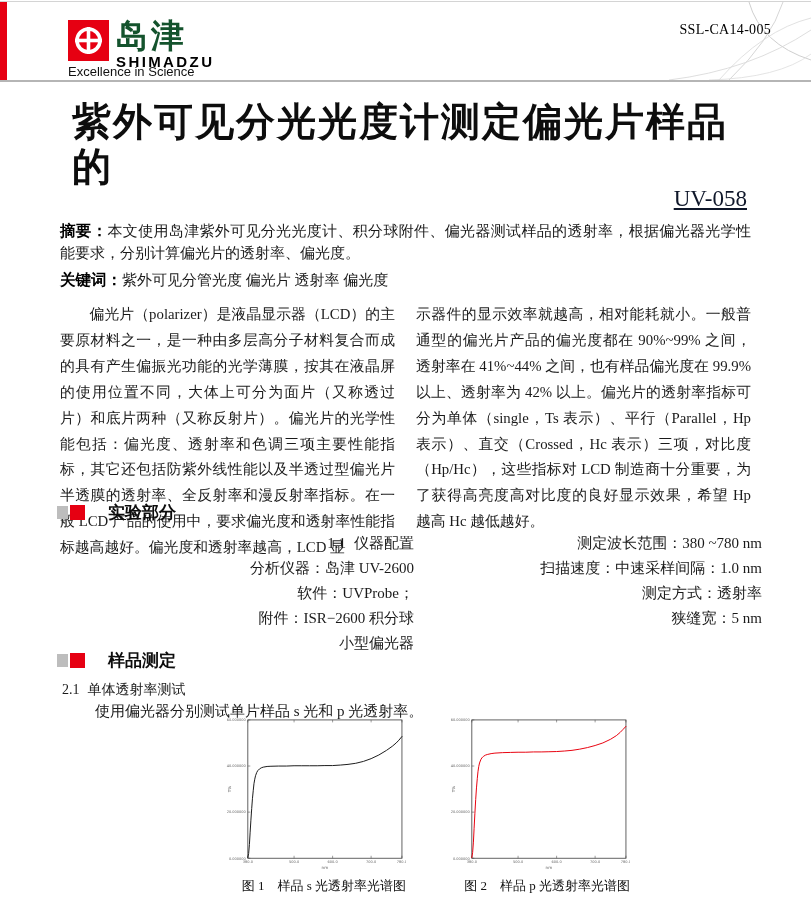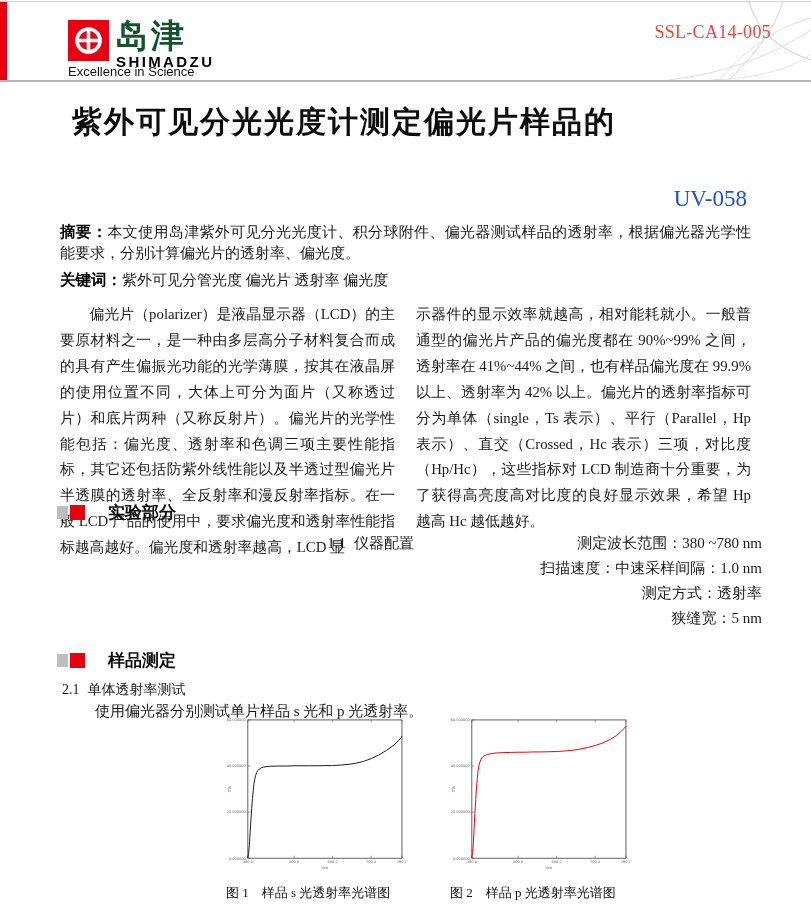--- a/index.html
+++ b/index.html
@@ -4,40 +4,40 @@
 <style>
   html,body{margin:0;padding:0;background:#fff;}
   .page{position:relative;width:811px;height:915px;background:#ffffff;overflow:hidden;
         font-family:"Liberation Serif","DejaVu Serif",serif;color:#1a1a1a;}
 
   
   .top-line{position:absolute;top:1px;left:0;width:811px;height:1px;background:#d4d4d4;}
   .red-bar{position:absolute;top:2px;left:0;width:7px;height:78px;background:#e60012;}
   .header-bottom-line{position:absolute;top:80px;left:0;width:811px;height:2px;background:#b5b5b5;}
   .curves{position:absolute;top:2px;right:0;width:200px;height:78px;}
-  .doc-number{position:absolute;top:22px;right:40px;font-size:18px;letter-spacing:.3px;color:#ef4444;}
+  .doc-number{position:absolute;top:22px;right:40px;font-size:14px;letter-spacing:.3px;color:#000000;}
   .logo{position:absolute;top:20px;left:68px;width:220px;height:62px;}
   .emblem{position:absolute;top:0;left:0;}
   .logo-cjk{position:absolute;left:47px;top:-6px;font-family:"Liberation Sans","DejaVu Sans",sans-serif;
             font-weight:bold;font-size:33px;letter-spacing:3px;color:#14532d;}
   .logo-latin{position:absolute;left:48px;top:33px;font-family:"Liberation Sans","DejaVu Sans",sans-serif;
               font-weight:bold;font-size:15px;letter-spacing:2.4px;color:#000;}
   .tagline{position:absolute;left:0;top:44px;font-family:"Liberation Sans","DejaVu Sans",sans-serif;
            font-size:13px;color:#111;}
 
   
   .doc-title{position:absolute;left:72px;top:99px;width:680px;
              font-family:"Liberation Sans","DejaVu Sans",sans-serif;font-weight:bold;
-             font-size:30px;line-height:45px;letter-spacing:2px;color:#0d0d0d;}
-  .app-code{position:absolute;top:186px;right:64px;font-size:23px;color:#1d4ed8;}
+             font-size:39px;line-height:45px;letter-spacing:2px;color:#0d0d0d;}
+  .app-code{position:absolute;top:186px;right:64px;font-size:23px;color:#0f172a;text-decoration:underline;}
 
   
   .abstract{position:absolute;left:60px;top:221px;width:691px;font-size:15px;line-height:21px;text-align:justify;}
   .kw{position:absolute;left:60px;top:270px;width:691px;font-size:15px;}
-  .inline-label{font-family:Liberation Serif, serif;font-weight:bold;font-size:15.5px;color:#000;}
+  .inline-label{font-family:Liberation Mono, monospace;font-weight:bold;font-size:15.5px;color:#000;}
 
   
   .intro{position:absolute;left:60px;top:302px;width:691px;display:flex;gap:21px;}
   .intro .col{flex:1;font-size:14.8px;line-height:25.9px;text-align:justify;}
   .col-indent{text-indent:2em;}
 
   
   .sec-header{position:absolute;left:57px;display:flex;align-items:center;}
   .sec-header .sq-gray{width:11px;height:13px;background:#bdbdbd;}
   .sec-header .sq-red{width:15px;height:15px;background:#e60012;margin-left:2px;}
@@ -53,21 +53,21 @@
   .sub-items{margin-left:33px;}
   .sub-num{margin-right:8px;}
 
   .sample-sub{position:absolute;left:62px;top:677px;font-size:14px;line-height:25px;}
   .sample-body{position:absolute;left:95px;top:702px;font-size:15px;}
 
   
   .figures{position:absolute;left:226px;top:714px;display:flex;gap:44px;}
   .figure{width:180px;}
   .figure svg{display:block;width:180px;height:163px;}
-  .fig-caption{margin-top:7px;text-align:left;font-size:13px;white-space:nowrap;color:#111;}
+  .fig-caption{text-align:right;font-size:13px;white-space:nowrap;color:#111;}
 </style>
 </head>
 <body>
 
 <div class="page">
 
   <div class="top-line"></div>
   <div class="red-bar"></div>
 
   <svg class="curves" viewBox="0 0 200 78">
@@ -110,20 +110,26 @@
 
   <div class="sec-header sec-experiment">
     <span class="sq-gray"></span>
     <span class="sq-red"></span>
     <span class="sec-title">实验部分</span>
   </div>
 
   <div class="subsections">
     <div class="sub-col1">
       <div><span class="sub-num">1.1</span><span>仪器配置</span></div>
+      <div class="sub-items">
+        <div>分析仪器：岛津 UV-2600</div>
+        <div>软件：UVProbe；</div>
+        <div>附件：ISR−2600 积分球</div>
+        <div>小型偏光器</div>
+      </div>
     </div>
     <div class="sub-col2">
       <div class="sub-items">
         <div>测定波长范围：380 ~780 nm</div>
         <div>扫描速度：中速采样间隔：1.0 nm</div>
         <div>测定方式：透射率</div>
         <div>狭缝宽：5 nm</div>
       </div>
     </div>
   </div>

